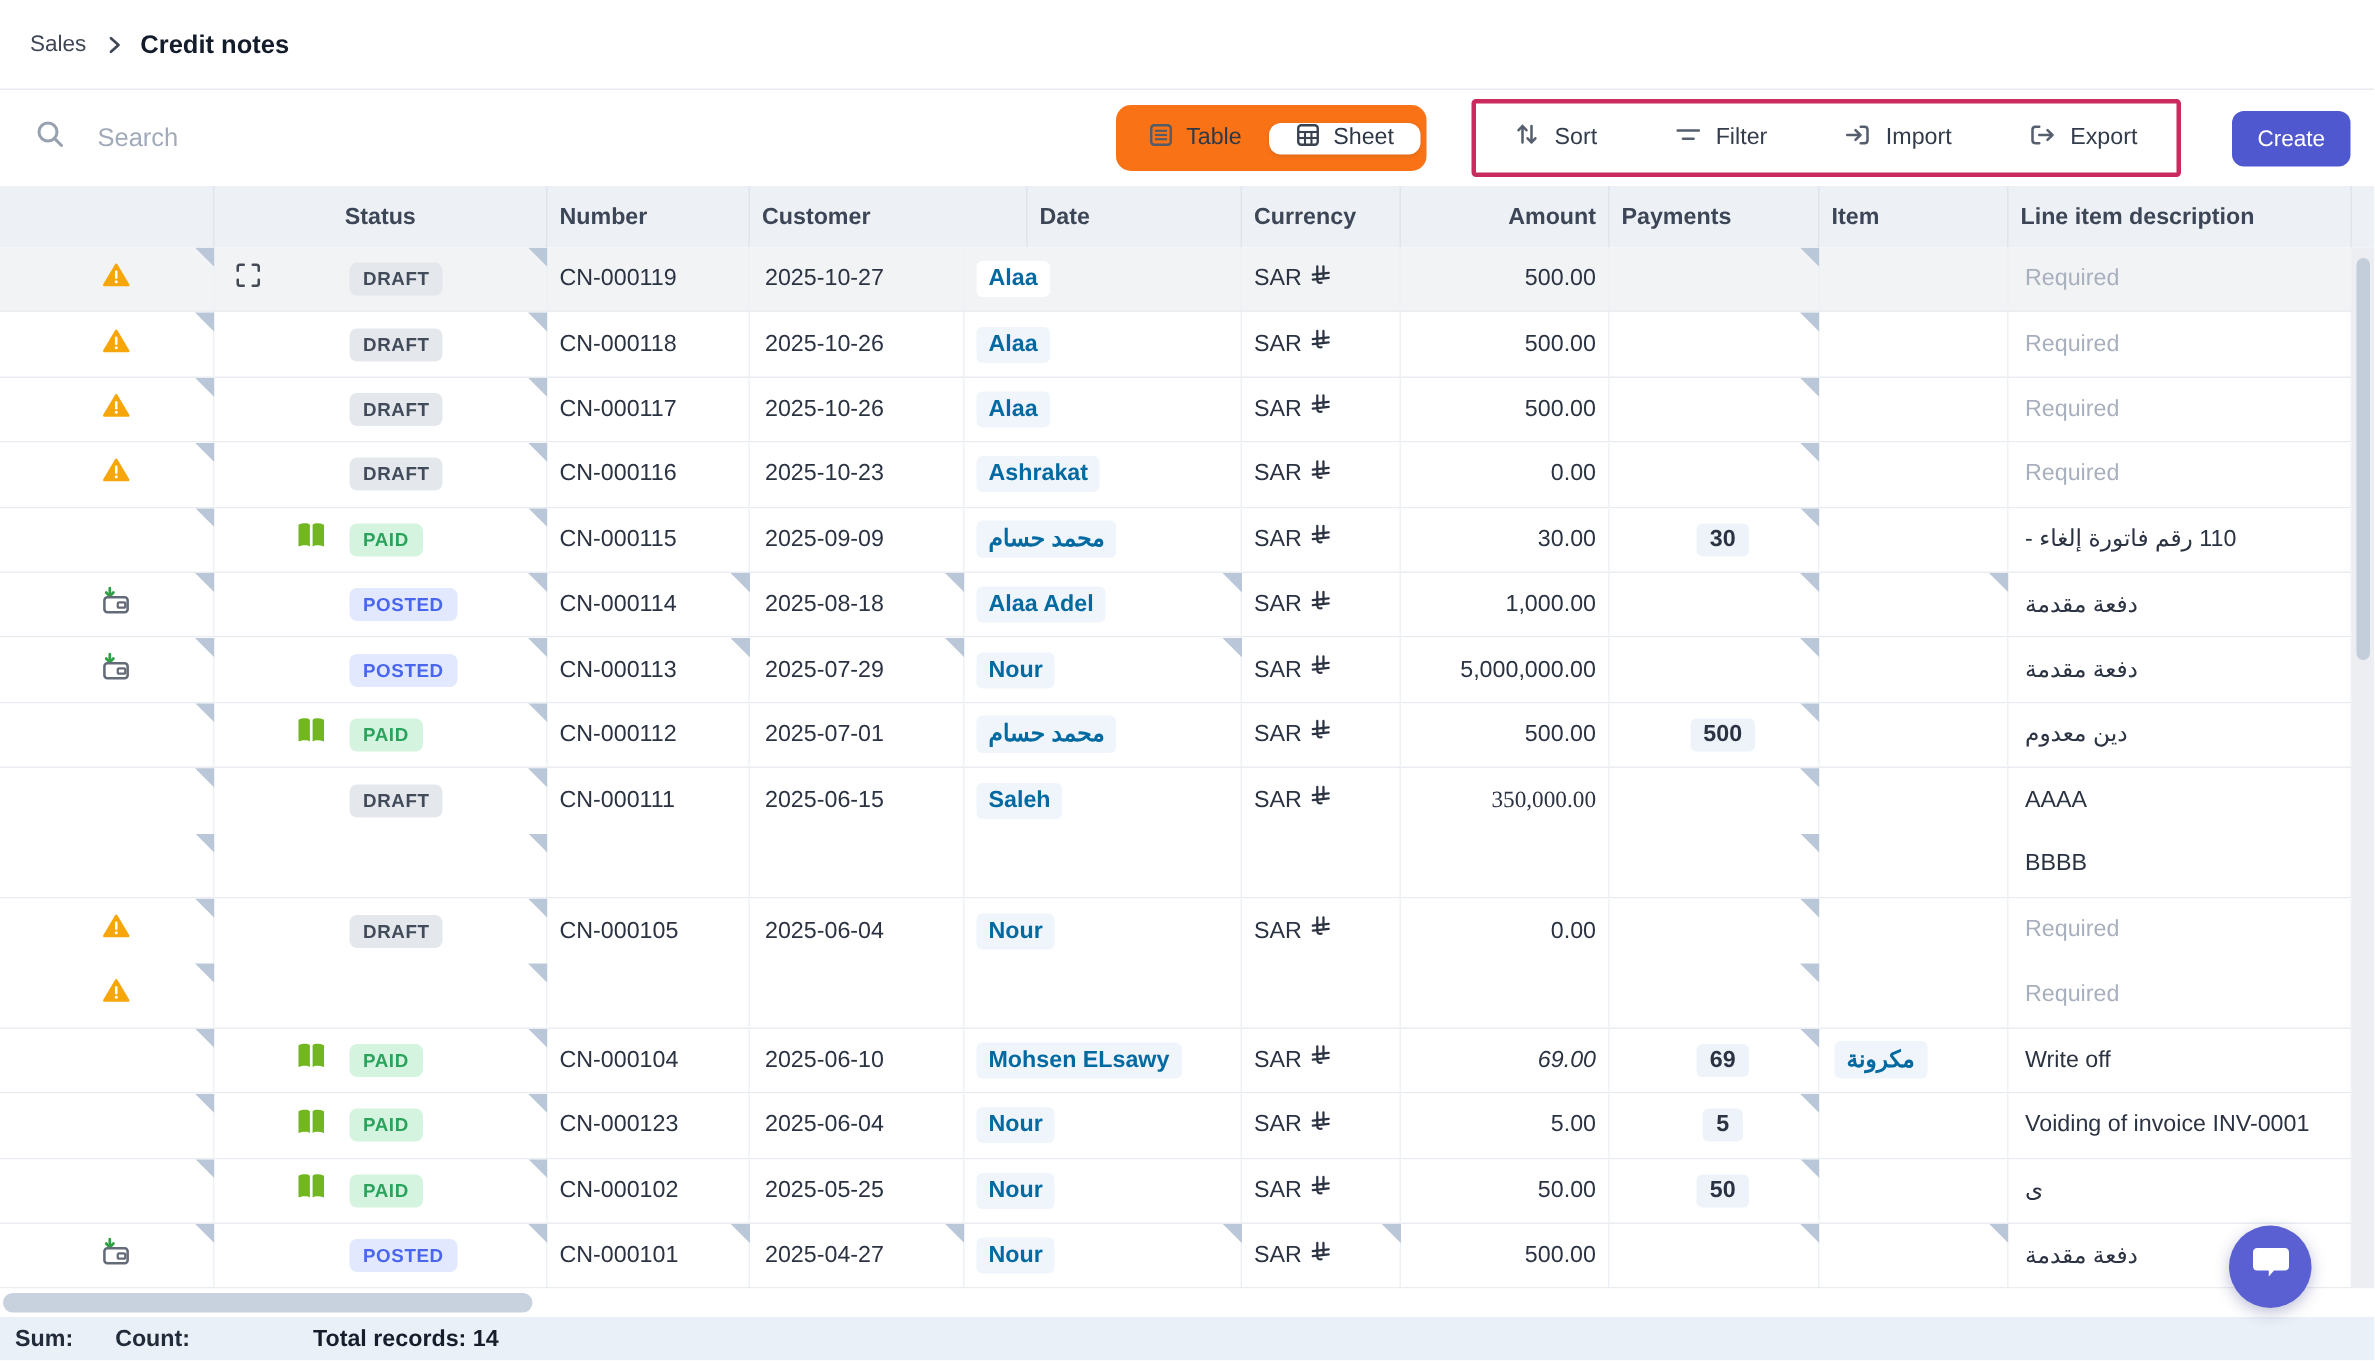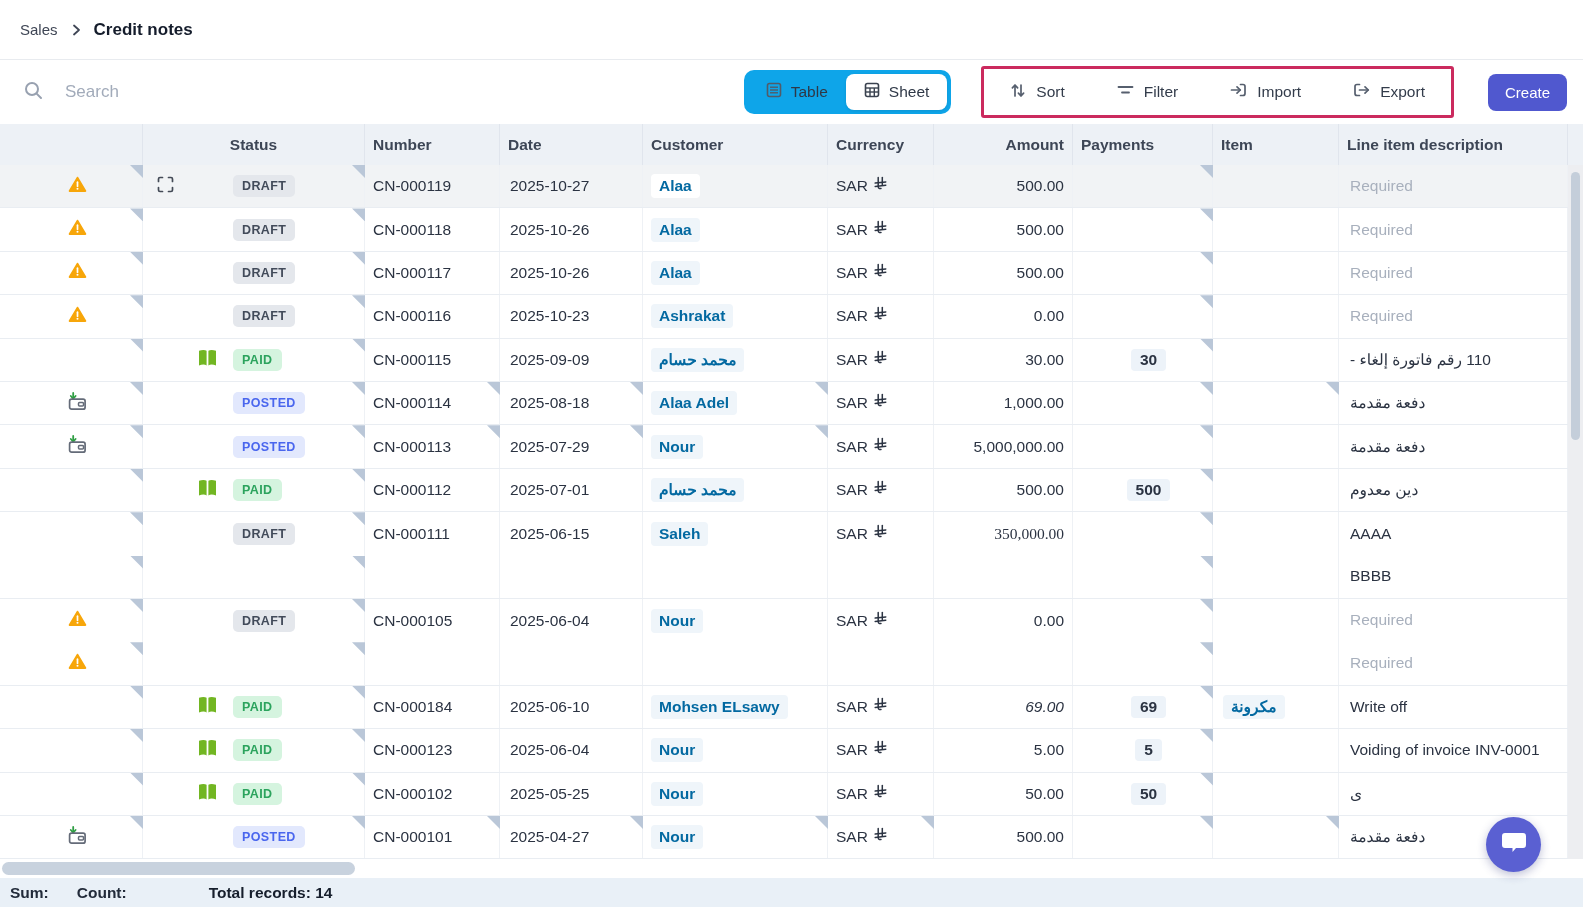--- a/index.html
+++ b/index.html
@@ -11,21 +11,21 @@
   .topbar { height:60px; display:flex; align-items:center; padding-left:20px; border-bottom:1px solid #e8ebef; }
   .crumb-sec { font-size:15px; color:#3f4655; }
   .crumb-chev { margin:0 12px; display:inline-flex; }
   .page-title { font-size:17px; font-weight:700; color:#141c2b; }
 
   
   .searchrow { height:64px; display:flex; align-items:center; padding:0 16px 0 24px; }
   .search-wrap { display:flex; align-items:center; gap:22px; flex:1; }
   .search-input { border:none; outline:none; font-size:17px; color:#2b3342; width:420px; font-family:"Liberation Sans",sans-serif; }
   .search-input::placeholder { color:#a2abba; }
-  .seg { display:flex; background:#0ea5e9; border-radius:10px; padding:4px; height:44px; margin-right:30px; }
+  .seg { display:flex; background:#f97316; border-radius:10px; padding:4px; height:44px; margin-right:30px;align-items:center; }
   .seg button { display:flex; align-items:center; gap:9px; border:none; background:transparent; font-size:15.5px; color:#2f3847; padding:0 18px; border-radius:8px; cursor:pointer; font-family:inherit; }
   .seg button.active { background:#fff; box-shadow:0 1px 3px rgba(20,30,60,.12); }
   .hlbox { display:flex; align-items:center; border:3px solid #cb2a5e; border-radius:3px; height:52px; padding:0 26px; gap:52px; margin-right:34px; }
   .tbtn { display:flex; align-items:center; gap:10px; background:none; border:none; font-size:15.5px; color:#333c4b; cursor:pointer; font-family:inherit; }
   .create { background:#5058cf; color:#fff; border:none; border-radius:8px; font-size:15px; padding:10px 17px; cursor:pointer; font-family:inherit; }
 
   
   .grid { position:relative; width:1583px; }
   .ghead { display:flex; height:41px; background:#edf1f6; font-size:15.5px; font-weight:700; color:#3d4656; }
   .ghead .hc { display:flex; align-items:center; height:100%; border-right:1px solid #e0e5ed; padding:0 8px; overflow:hidden; white-space:nowrap; }
@@ -161,22 +161,22 @@
     </div>
 
     <button class="create">Create</button>
   </div>
 
   <div class="grid">
     <div class="ghead" id="ghead">
         <div class="hc" style="width: 143px;"></div>
         <div class="hc" style="width: 222px; justify-content: center;">Status</div>
         <div class="hc" style="width: 135px;">Number</div>
+        <div class="hc" style="width: 185px;">Customer</div>
         <div class="hc" style="width: 143px;">Date</div>
-        <div class="hc" style="width: 185px;">Customer</div>
         <div class="hc" style="width: 106px;">Currency</div>
         <div class="hc" style="width: 139px; justify-content: flex-end;">Amount</div>
         <div class="hc" style="width: 140px;">Payments</div>
         <div class="hc" style="width: 126px;">Item</div>
         <div class="hc" style="width: 229px;">Line item description</div>
         <div style="width: 15px; height: 100%;"></div>
       </div>
     <div class="gbody" id="gbody">
         <div class="grow sel" style="height: 43.4px;">
           <div class="mark" style="left: 130px; top: 0px;"></div>
@@ -791,21 +791,21 @@
               <span class="slot2">
                 <span><svg width="21" height="18" viewBox="0 0 21 18">
                     <path d="M2 1.8 C5 .6 8 .6 9.6 1.8 V16.4 C8 15.2 5 15.2 2 16.4 Z" fill="#72b622"></path>
                     <path d="M19 1.8 C16 .6 13 .6 11.4 1.8 V16.4 C13 15.2 16 15.2 19 16.4 Z" fill="#72b622"></path>
                   </svg></span>
               </span>
               <span class="badge" style="background: rgb(213, 244, 223); color: rgb(43, 163, 93);">PAID</span>
             </div>
           </div>
           <div class="cell c-number" style="width: 135px;">
-            <div class="l">CN-000184</div>
+            <div class="l">CN-000104</div>
           </div>
           <div class="cell c-date" style="width: 143px;">
             <div class="l">2025-06-10</div>
           </div>
           <div class="cell c-customer" style="width: 185px;">
             <div class="l">
               <span class="pill" dir="auto">Mohsen ELsawy</span>
             </div>
           </div>
           <div class="cell c-currency" style="width: 106px;">

